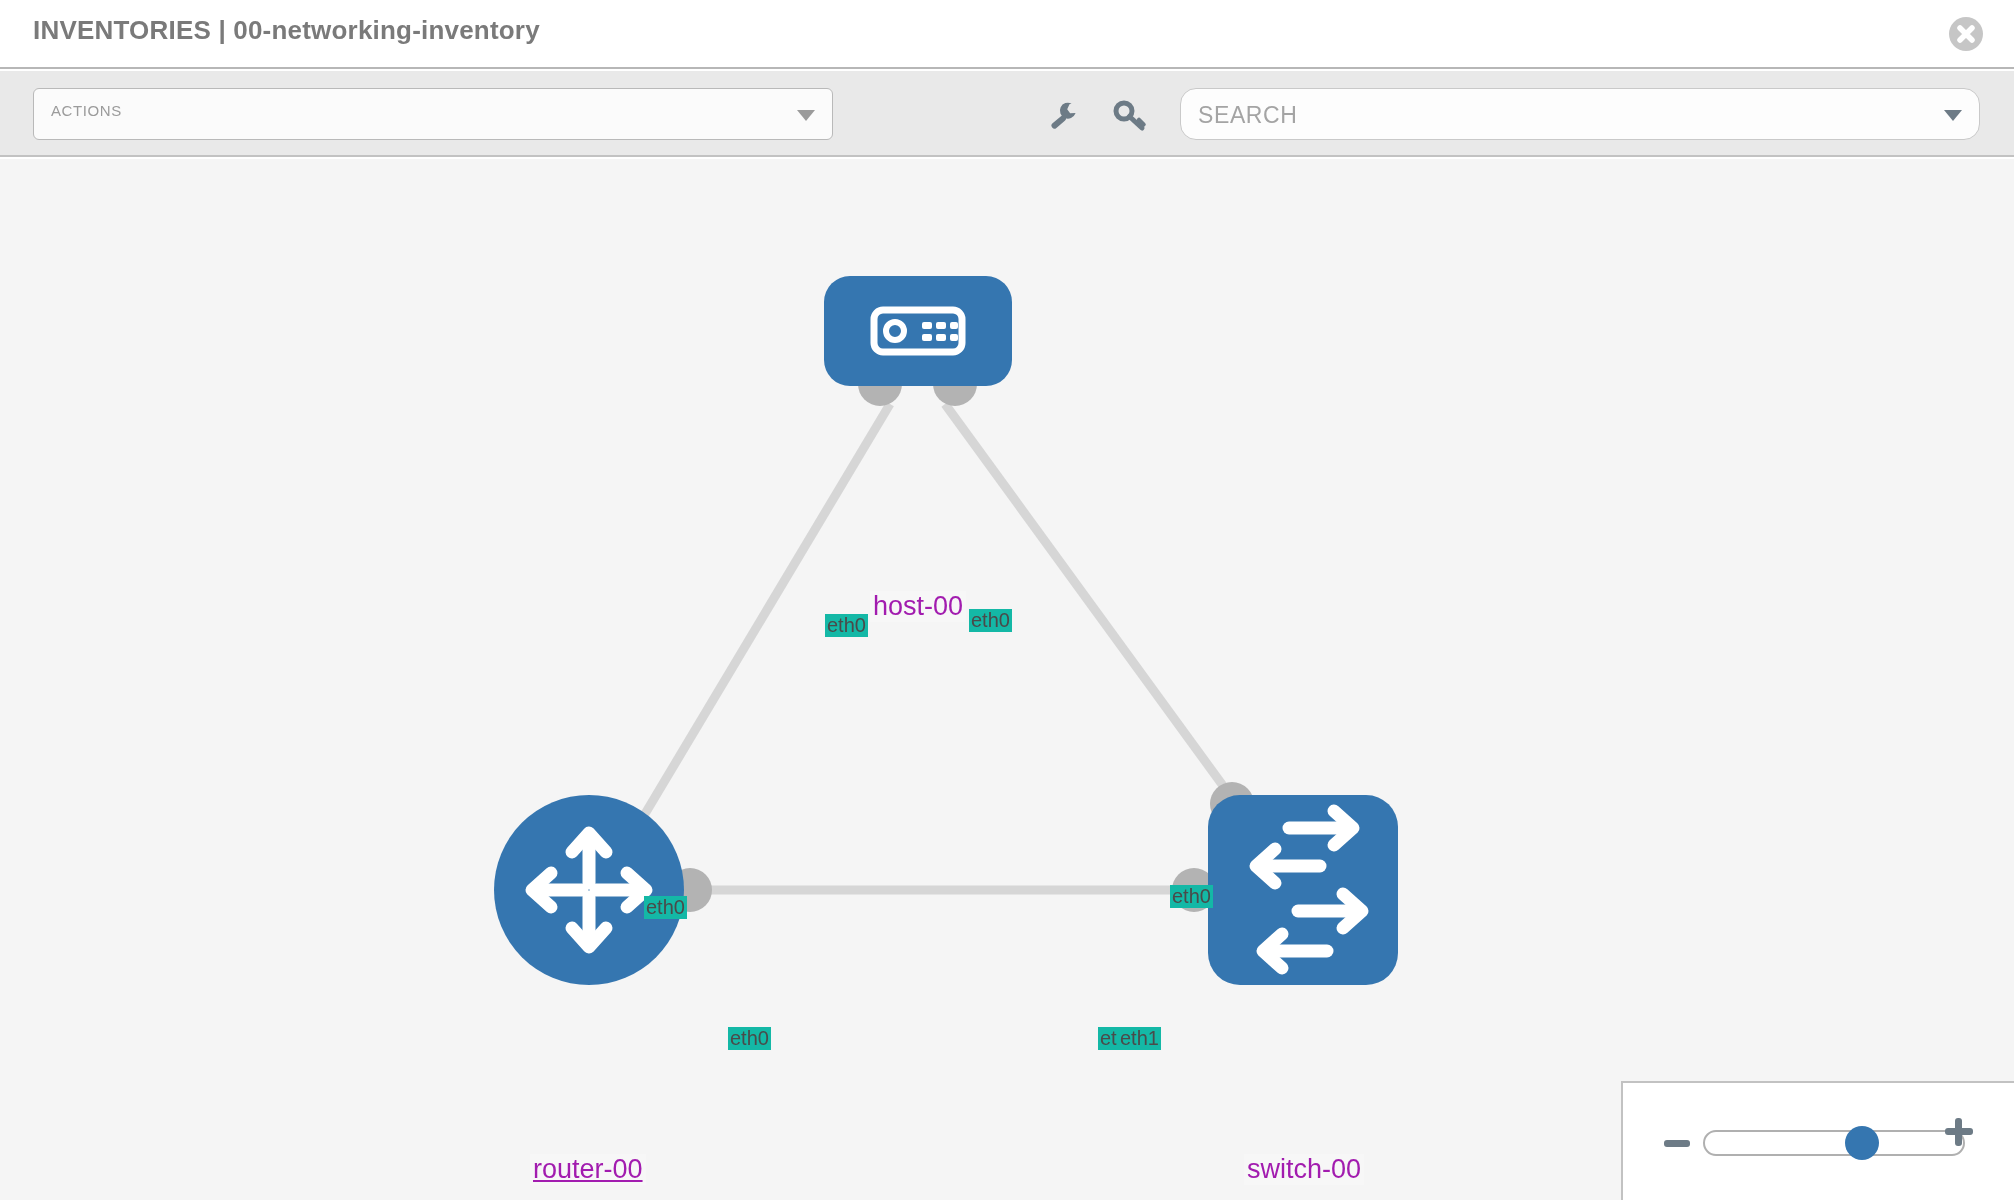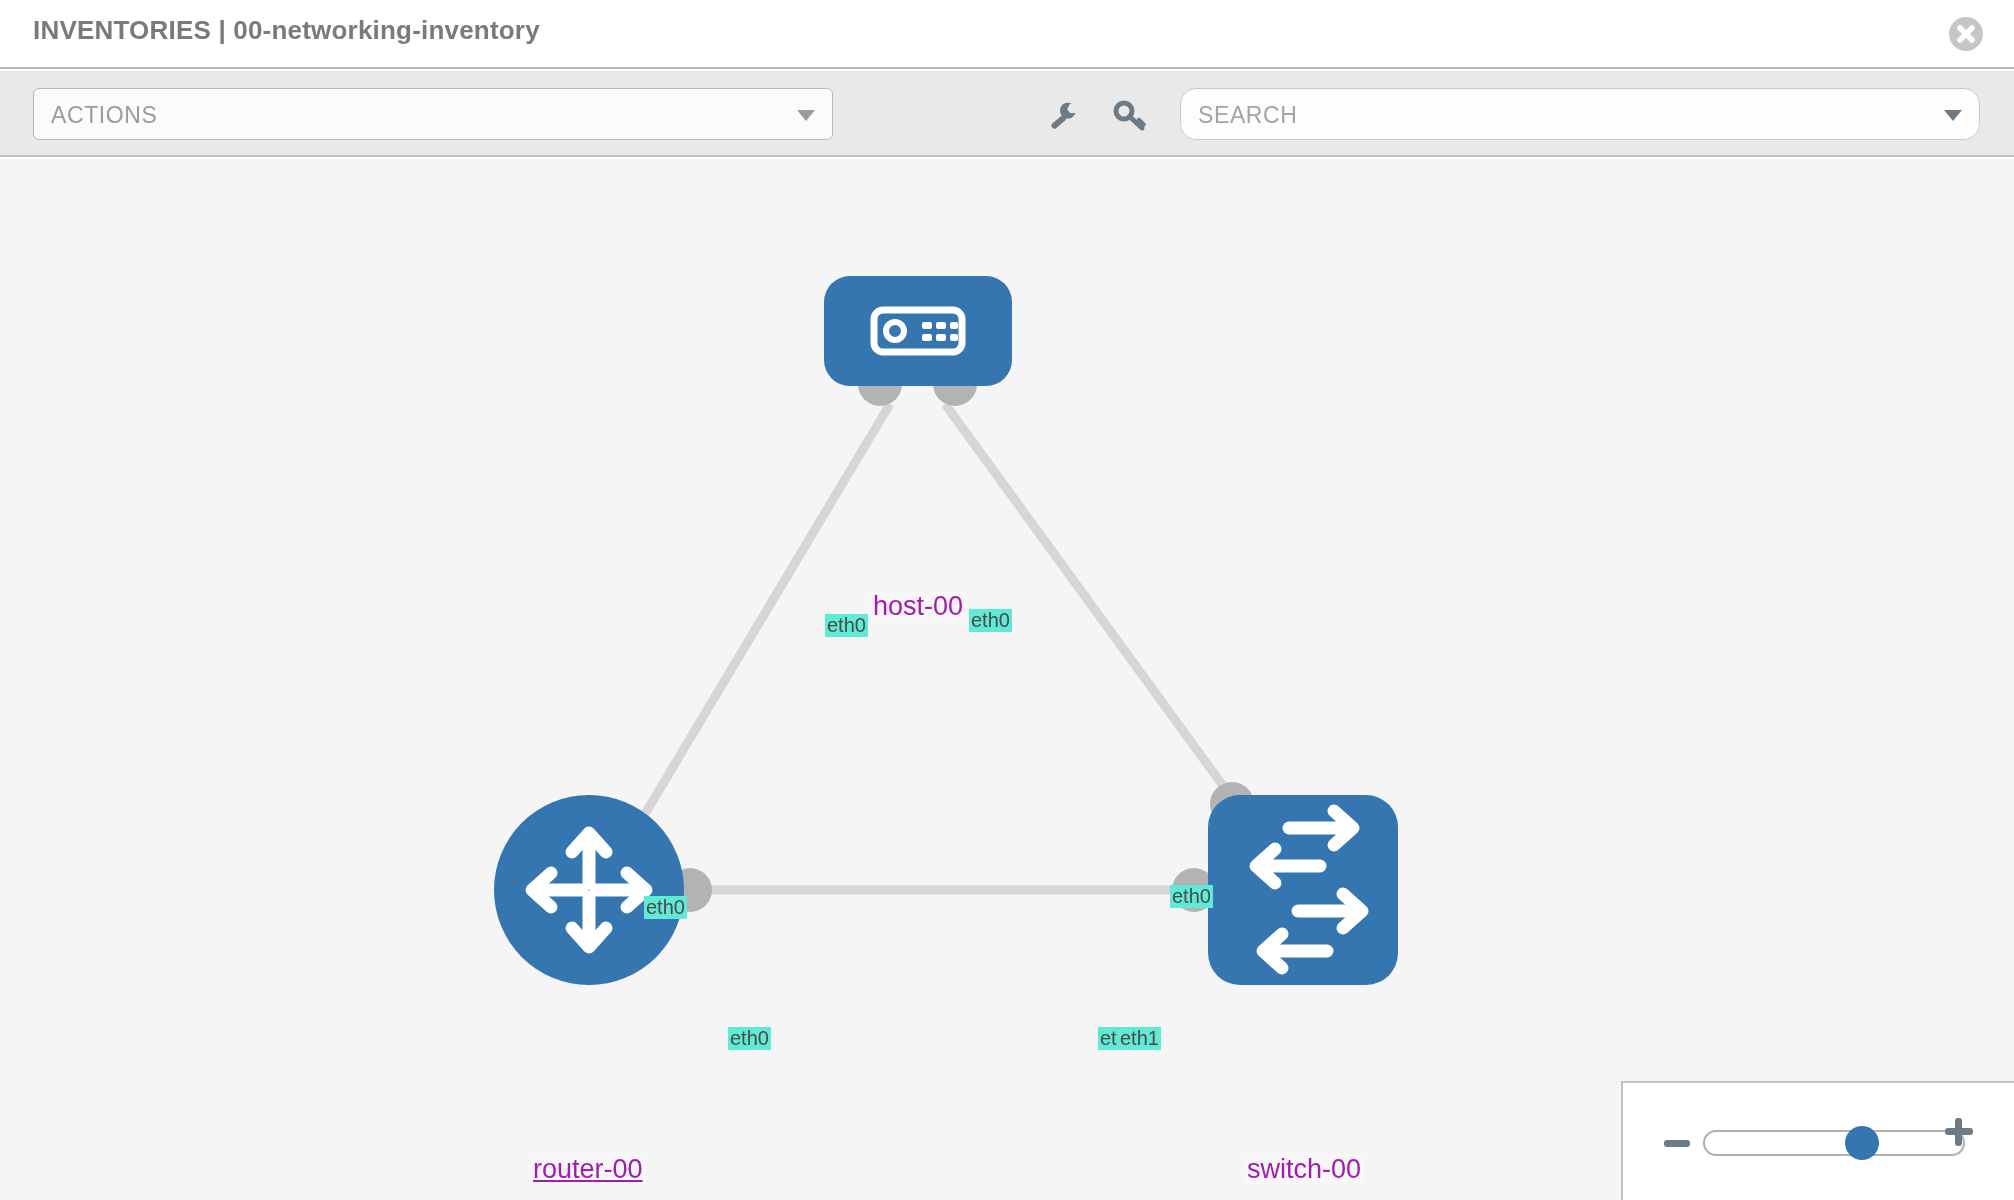--- a/index.html
+++ b/index.html
@@ -35,21 +35,21 @@
     background: #e9e9e9; border-bottom: 2px solid #c2c2c2;
   }
   .actions-select {
     position: absolute; left: 33px; top: 17px;
     width: 800px; height: 52px;
     background: #fbfbfb; border: 1px solid #b9b9b9; border-radius: 6px;
     cursor: pointer;
   }
   .actions-label {
     position: absolute; left: 17px; top: 13px;
-    font-size: 23px; color: #9b9b9b; letter-spacing: 0.6px;
+    font-size: 15px; color: #9b9b9b; letter-spacing: 0.6px;
   }
   .caret {
     position: absolute; right: 17px; top: 21px;
     width: 0; height: 0;
     border-left: 9px solid transparent; border-right: 9px solid transparent;
     border-top: 11px solid #9b9b9b;
   }
   .caret.dark { border-top-color: #6d7b86; }
 
   .tool-icon {
@@ -78,21 +78,21 @@
   }
   .topology { position: absolute; left: 0; top: 0; }
 
   
   .node-label {
     position: absolute; font-size: 27px; color: #a21caf;
     background: #f7f7f7; padding: 0 3px; white-space: nowrap;
   }
   .iface-label {
     position: absolute; font-size: 20px; color: #4a4a4a;
-    background: #5eead4; padding: 0 2px; white-space: nowrap;
+    background: #14b8a6; padding: 0 2px; white-space: nowrap;
   }
 
   
   .zoom-panel {
     position: absolute; left: 1621px; top: 1081px;
     width: 393px; height: 119px;
     background: #ffffff; border-top: 2px solid #c2c2c2; border-left: 2px solid #c2c2c2;
   }
   .zoom-value {
     position: absolute; left: 0; top: 11px; width: 320px;

